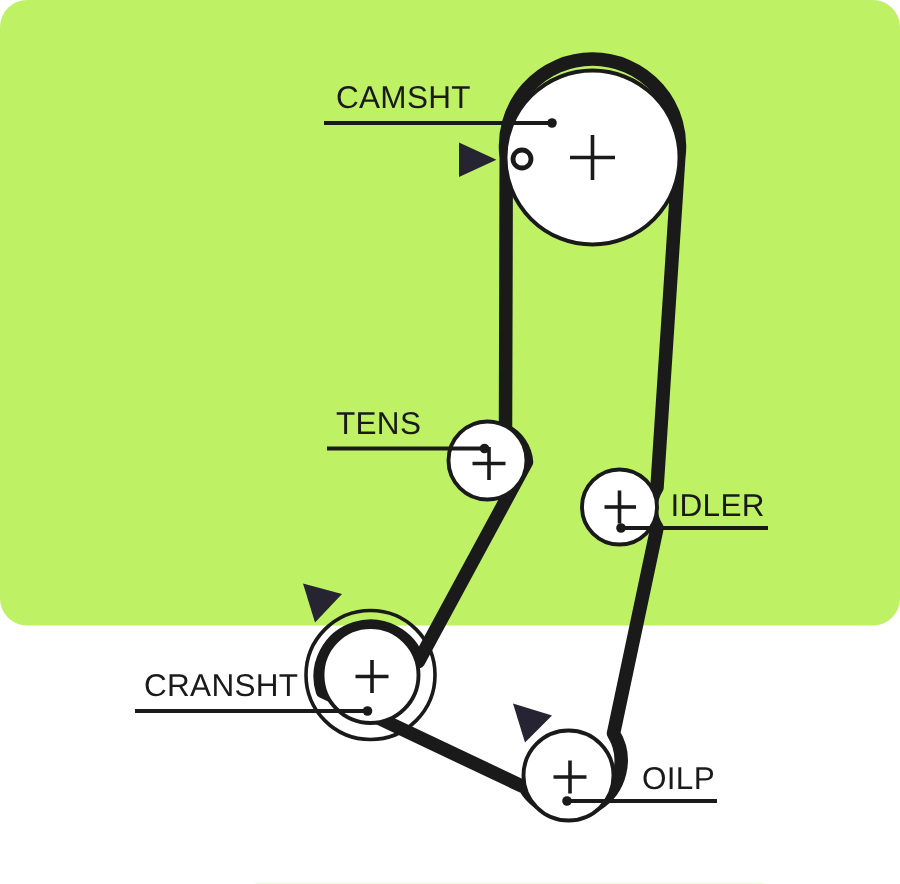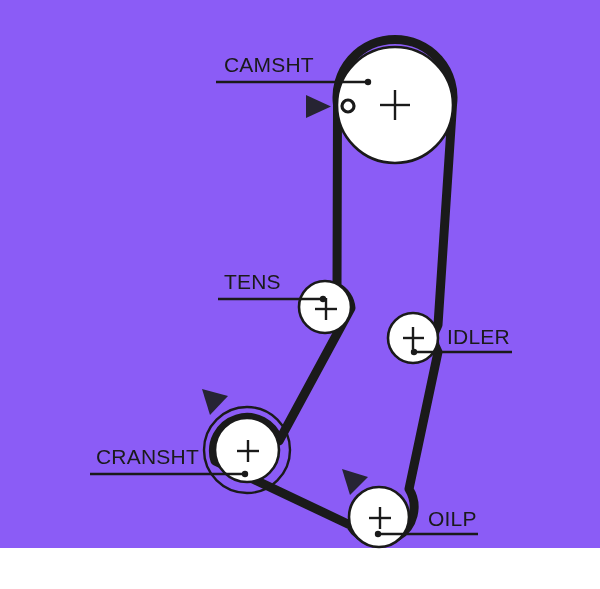--- a/index.html
+++ b/index.html
@@ -9,22 +9,23 @@
   }
   body {
     width: 600px;
     height: 589px;
     font-family: "Liberation Sans", sans-serif;
     overflow: hidden;
   }
   #diagram-root {
     position: relative;
     width: 600px;
-    height: 548px;
-    background: #8b5cf6;
+    height: 417px;
+    background: #bef264;
+    border-radius: 18px;
   }
   svg#belt-diagram {
     display: block;
     width: 600px;
     height: 589px;
   }
   .belt-path {
     fill: none;
     stroke: #1a1a1a;
     stroke-linecap: round;

